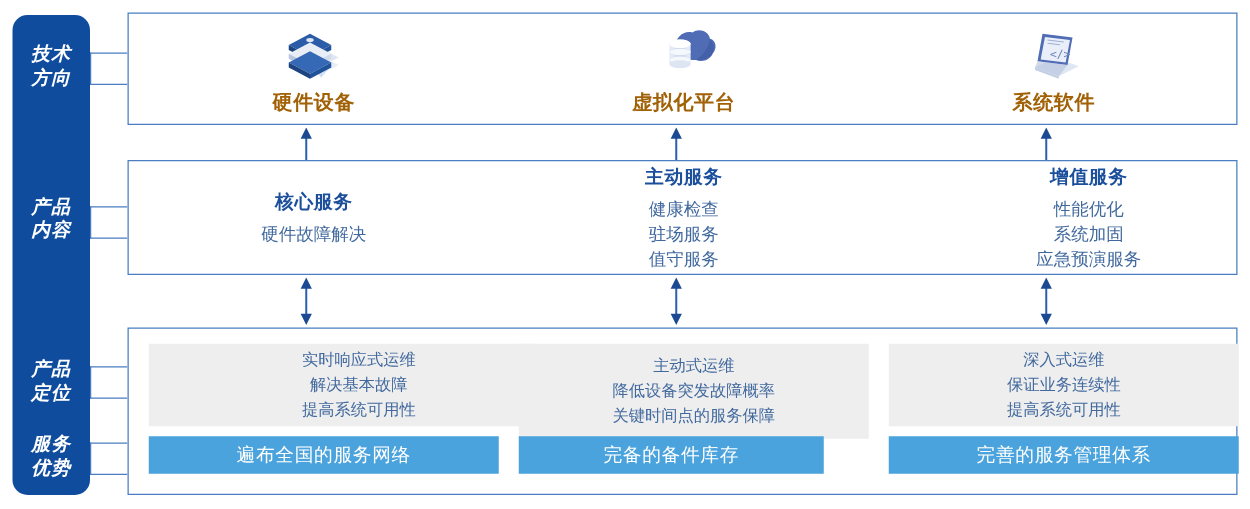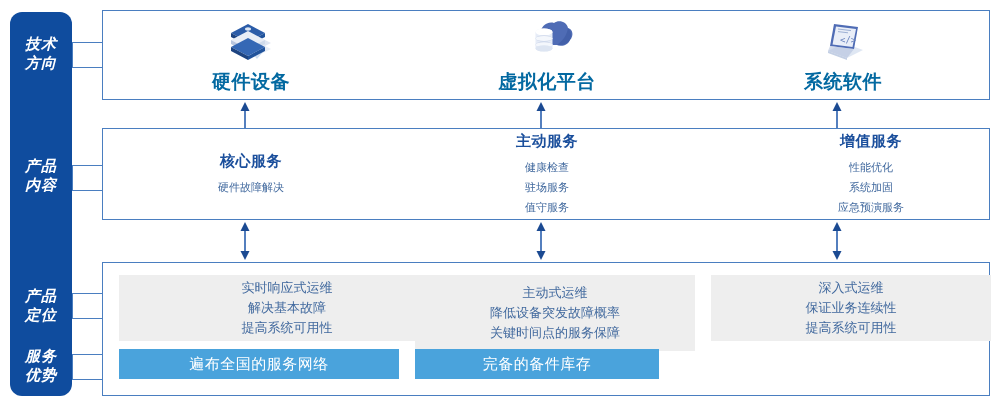--- a/index.html
+++ b/index.html
@@ -70,23 +70,23 @@
     align-items: center;
     justify-content: center;
   }
   .tech-icon {
     width: 58px;
     height: 52px;
     display: block;
     margin-bottom: 2px;
   }
   .tech-label {
-    font-size: 19px;
+    font-size: 16px;
     font-weight: bold;
-    color: #0369a1;
+    color: #a16207;
     letter-spacing: 0.5px;
     white-space: nowrap;
     text-align: center;
   }
 
   
   .content-col {
     position: absolute;
     top: 0;
     height: 100%;
@@ -98,21 +98,21 @@
   }
   .content-title {
     font-size: 15px;
     font-weight: bold;
     color: #1b4f9c;
     letter-spacing: 0.5px;
     margin-bottom: 6px;
     white-space: nowrap;
   }
   .content-item {
-    font-size: 11px;
+    font-size: 14px;
     color: #41699e;
     line-height: 20px;
     white-space: nowrap;
   }
 
   
   .gray-card {
     position: absolute;
     background: #eeeeee;
     display: flex;
@@ -312,15 +312,16 @@
       <span class="gray-line">关键时间点的服务保障</span>
     </div>
     <div class="gray-card" style="left:608px; top:12px; width:280px; height:66px;">
       <span class="gray-line">深入式运维</span>
       <span class="gray-line">保证业务连续性</span>
       <span class="gray-line">提高系统可用性</span>
     </div>
 
     <div class="blue-bar" style="left:16px; top:86px; width:280px; height:30px;">遍布全国的服务网络</div>
     <div class="blue-bar" style="left:312px; top:86px; width:244px; height:30px;">完备的备件库存</div>
+    <div class="blue-bar" style="left:608px; top:86px; width:280px; height:30px;">完善的服务管理体系</div>
   </div>
 
 </div>
 
 </body></html>

